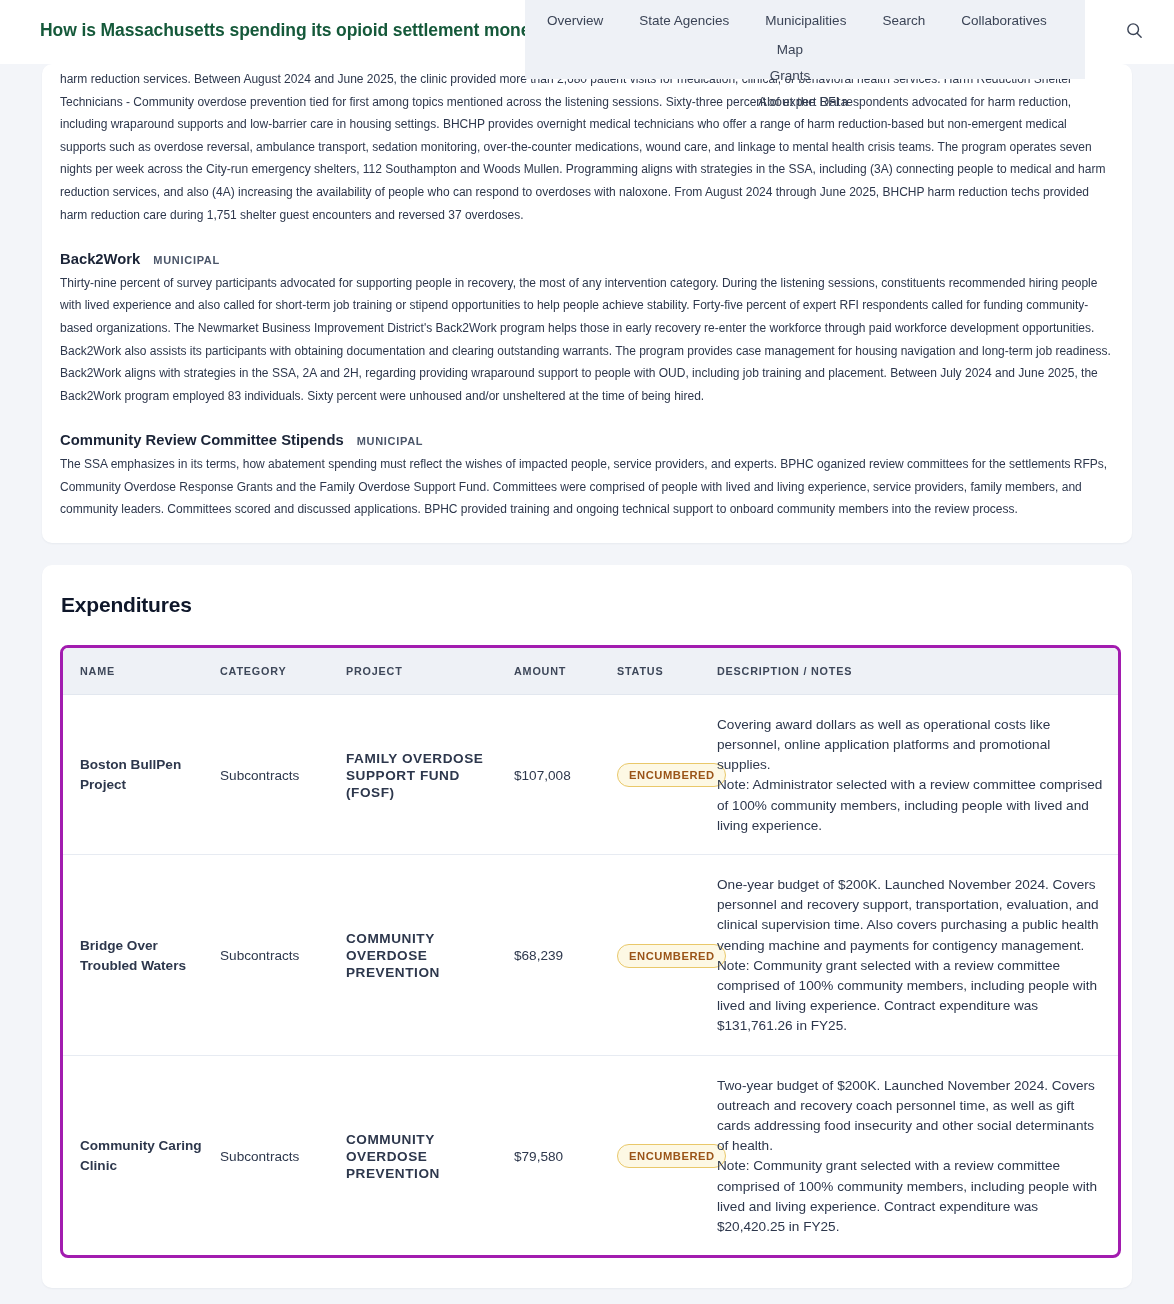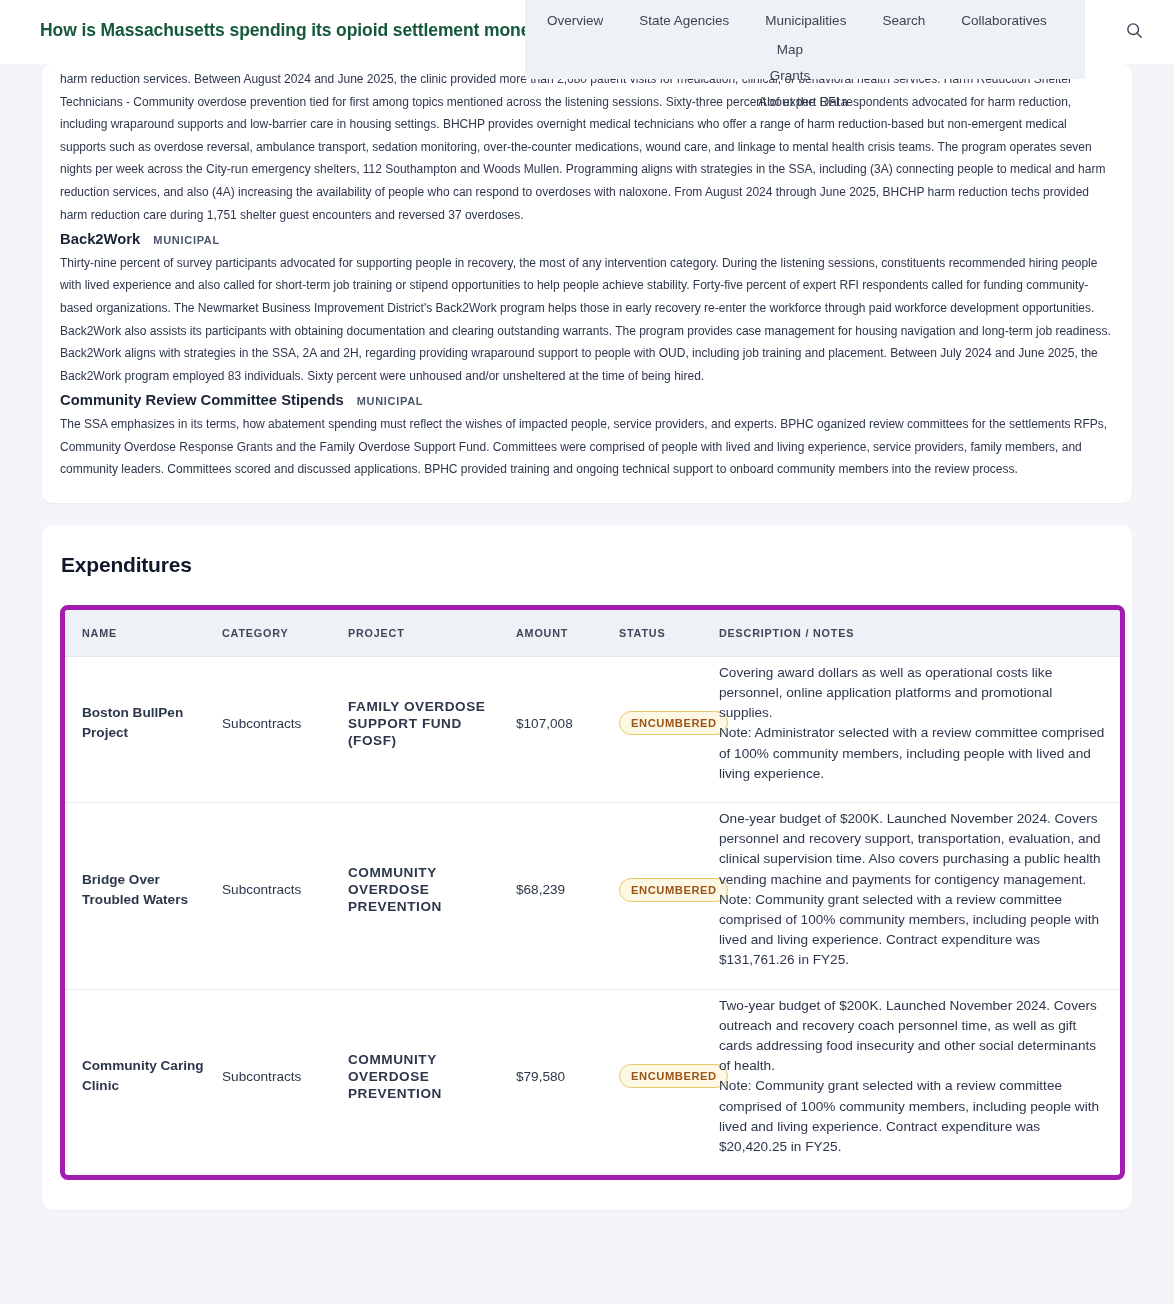--- a/index.html
+++ b/index.html
@@ -115,20 +115,21 @@
     display: flex;
     align-items: baseline;
     margin-top: 2px;
   }
 
   .entry-name {
     font-size: 14.8px;
     font-weight: 700;
     color: #1b2437;
     line-height: 22.6px;
+    margin-top: 20px;
   }
 
   .entry-tag {
     font-size: 11px;
     font-weight: 600;
     color: #4a5569;
     letter-spacing: 0.7px;
     margin-left: 13px;
     line-height: 22.6px;
   }
@@ -144,21 +145,21 @@
     color: #0f172a;
     margin: 0 0 28px 0;
     padding-left: 1px;
     letter-spacing: -0.2px;
   }
 
   table.exp-table {
     width: 1055px;
     border-collapse: separate;
     border-spacing: 0;
-    border: 5px solid #a21caf;
+    border: 3px solid #a21caf;
     border-radius: 8px;
     overflow: hidden;
     table-layout: fixed;
   }
 
   table.exp-table thead th {
     background: #eef1f6;
     font-size: 10.8px;
     font-weight: 600;
     letter-spacing: 0.8px;
@@ -173,21 +174,21 @@
 
   .col-name     { width: 157px; }
   .col-category { width: 126px; }
   .col-project  { width: 168px; }
   .col-amount   { width: 103px; }
   .col-status   { width: 100px; }
   .col-desc     { width: 401px; }
 
   table.exp-table tbody td {
     vertical-align: middle;
-    padding: 6px 12px 18px 0;
+    padding: 20px 12px 18px 0;
     border-top: 1px solid #e7ebf2;
     font-size: 13.6px;
     color: #2d374c;
   }
 
   table.exp-table tbody tr:first-child td { border-top: none; }
   table.exp-table tbody td:first-child { padding-left: 17px; }
 
   .cell-name {
     font-weight: 700;

